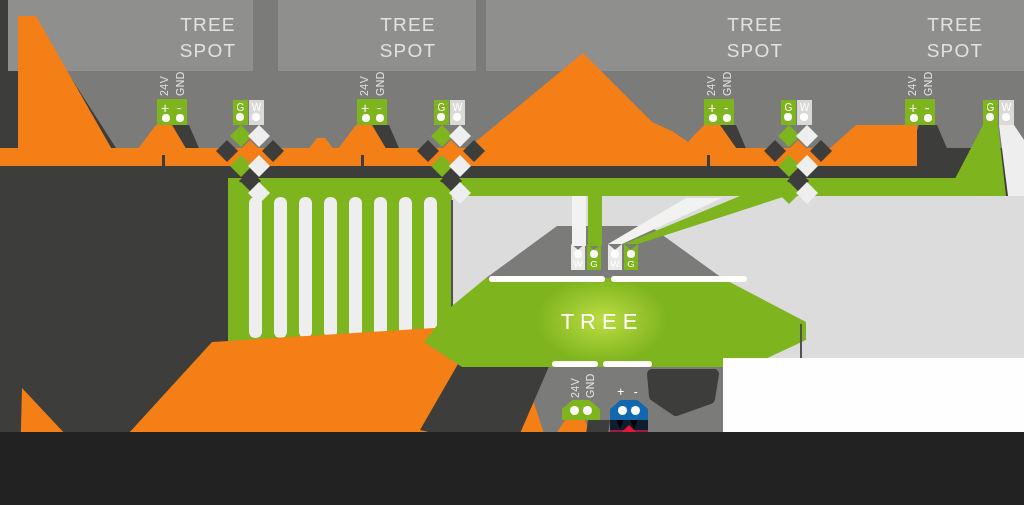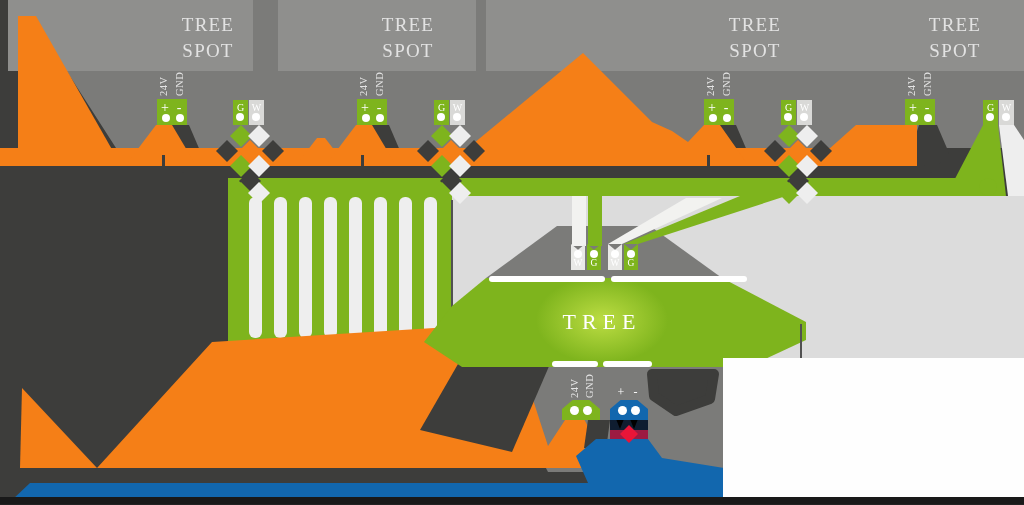--- a/index.html
+++ b/index.html
@@ -2,22 +2,22 @@
 <html style="--background: #3d3d3b; --header-gray: #7b7b79; --box-gray: #8f8f8d; --panel-light: #dcdcdc; --wire-white: #eeeeee; --green: #7eb41d; --green-glow: #bfdf45; --orange: #f57f17; --blue: #1267ae; --navy: #0f1d30; --crimson: #9c1b42; --red: #e91538; --label-light: #e4e4e4; --white-card: #fefefe;"><head>
 <meta charset="utf-8">
 <style>
   :root{
     --background:#3d3d3b; --header-gray:#7b7b79; --box-gray:#8f8f8d;
     --panel-light:#dcdcdc; --wire-white:#eeeeee; --green:#7eb41d; --green-glow:#bfdf45;
     --orange:#f57f17; --blue:#1267ae; --navy:#0f1d30; --crimson:#9c1b42; --red:#e91538;
     --label-light:#e4e4e4; --white-card:#fefefe;
   }
   html,body{margin:0;padding:0;background:#222;}
-  #stage{position:relative;width:1024px;height:504px;overflow:hidden;background:var(--background);
-         font-family:Liberation Serif, serif;}
+  #stage{position:relative;width:1024px;height:432px;overflow:hidden;background:var(--background);
+         font-family:Liberation Sans, sans-serif;}
   #shapes{position:absolute;left:0;top:0;}
   .txt{position:absolute;color:var(--label-light);}
   .spot-title{width:130px;text-align:center;font-size:19px;line-height:26px;letter-spacing:1.2px;
               font-weight:300;color:#e2e2e2;top:12px;}
   .vlabel{position:absolute;transform-origin:0 0;transform:rotate(-90deg);font-size:10.5px;
           letter-spacing:.5px;color:var(--label-light);white-space:nowrap;}
   .pblock{position:absolute;top:99px;width:30px;height:26px;background:var(--green);}
   .sign{position:absolute;top:1px;width:14px;text-align:center;font-size:14px;color:#fff;}
   .dot{position:absolute;width:8px;height:8px;border-radius:50%;background:#fff;}
   .pblock .dot{top:15px;}

